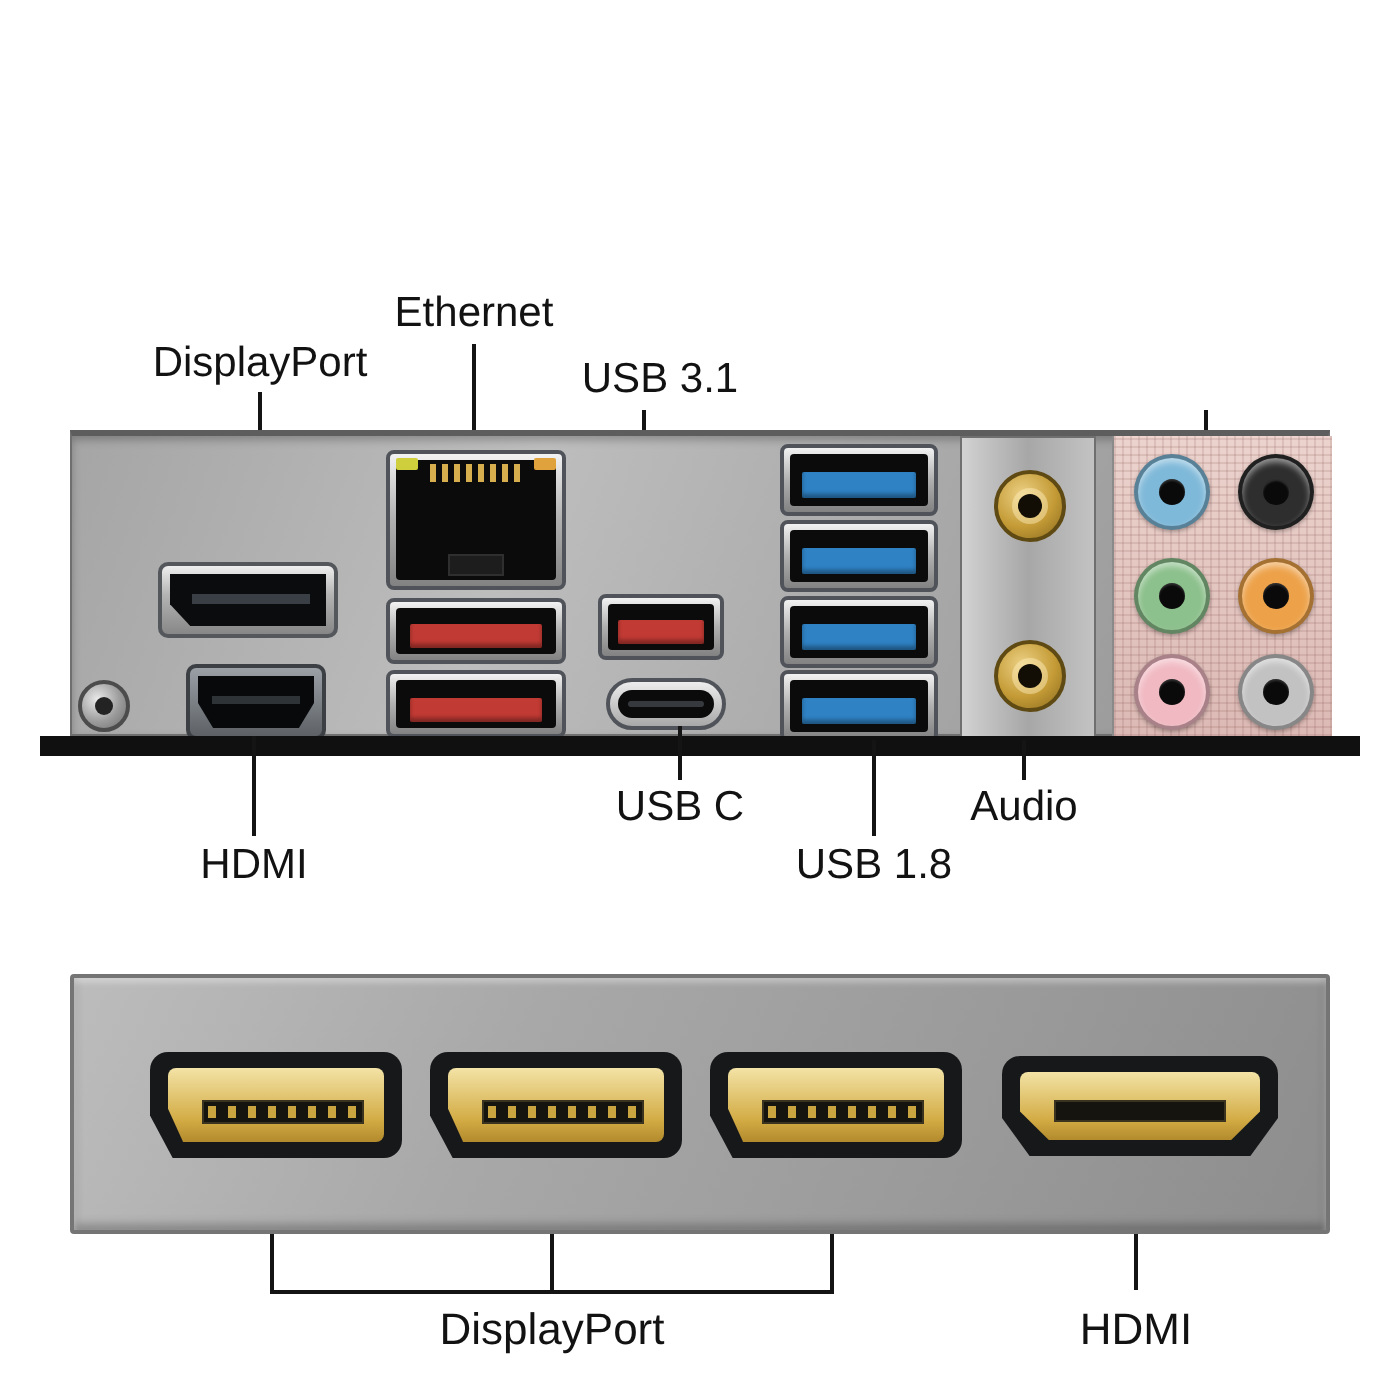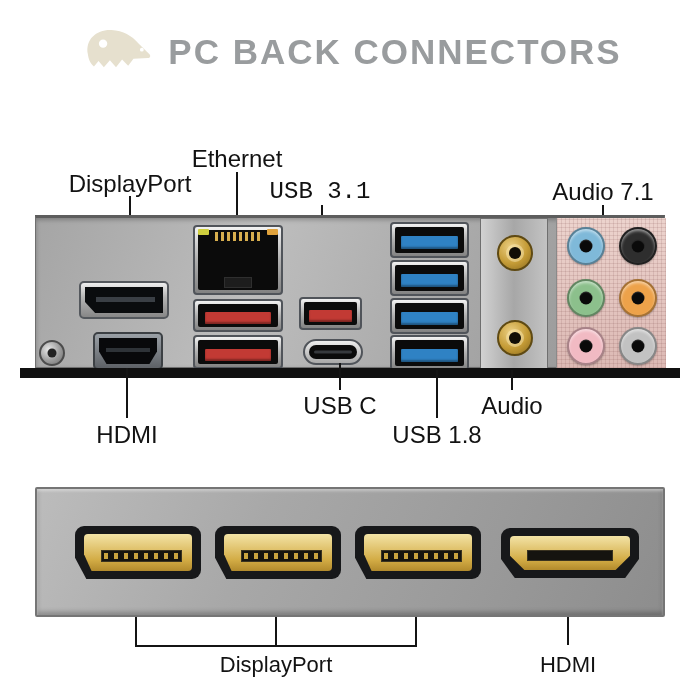--- a/index.html
+++ b/index.html
@@ -9,21 +9,21 @@
   }
 
   
   .header { position:absolute; left:0; right:0; top:16px; height:72px;
     display:flex; align-items:center; justify-content:center; gap:14px; }
   .logo { width:76px; height:60px; display:block; }
   .title { margin:0; font-size:35px; font-weight:600; letter-spacing:2px;
     color:#999c9e; white-space:nowrap; }
 
   
-  .lbl { position:absolute; transform:translateX(-50%); font-size:24px;
+  .lbl { position:absolute; transform:translateX(-50%); font-size:21px;
     color:#121212; white-space:nowrap; }
   .blbl { position:absolute; transform:translateX(-50%); font-size:22px;
     color:#121212; white-space:nowrap; }
   .ln { position:absolute; width:2px; background:#141414; }
   .hln { position:absolute; height:2px; background:#141414; }
 
   
   .panel { position:absolute; box-sizing:border-box; }
   .top-panel {
     background:linear-gradient(110deg,#a5a5a5,#bdbdbd 35%,#a9a9a9 65%,#929292);
@@ -124,33 +124,24 @@
     background:linear-gradient(180deg,#f3e3a6,#d3ac45 70%,#b28a2c); border-radius:4px;
     clip-path:polygon(0 0,100% 0,100% 58%,88% 100%,12% 100%,0 58%); }
   .hdmib-slot { position:absolute; left:14%; right:14%; top:40%; height:11px; background:#15140f;
     box-shadow:inset 0 0 0 1px #3a3320; }
 </style>
 </head>
 <body>
 
 <div class="canvas">
 
-  <div class="header">
-    <svg class="logo" viewBox="0 0 100 78" aria-hidden="true">
-      <path d="M13 42 C9 22 25 9 44 10 C60 11 70 17 80 28 L94 42 C96 44 95 47 92 47 L73 48 L66 57 L58 49 L50 59 L42 50 L34 59 L27 51 L21 58 C15 53 14 48 13 42 Z" fill="#e6e0ce"></path>
-      <circle cx="33" cy="28" r="5.5" fill="#ffffff"></circle>
-      <circle cx="84" cy="36" r="2.5" fill="#ffffff"></circle>
-    </svg>
-    <h1 class="title">PC BACK CONNECTORS</h1>
-  </div>
 
   <div class="lbl" style="left:130px; top:170px;">DisplayPort</div>
   <div class="lbl" style="left:237px; top:145px;">Ethernet</div>
-  <div class="lbl" style="left:320px; top:178px;font-family:Liberation Mono, monospace;">USB 3.1</div>
-  <div class="lbl" style="left:603px; top:178px;">Audio 7.1</div>
+  <div class="lbl" style="left:330px; top:178px;">USB 3.1</div>
 
   <div class="ln" style="left:129px; top:196px; height:82px;"></div>
   <div class="ln" style="left:236px; top:172px; height:50px;"></div>
   <div class="ln" style="left:321px; top:205px; height:89px;"></div>
   <div class="ln" style="left:602px; top:205px; height:13px;"></div>
 
   <div class="panel top-panel" style="left:35px; top:215px; width:630px; height:153px;">
 
     <div class="dp-port" style="left:43px; top:63px; width:90px; height:38px;">
       <div class="dp-open"></div>

